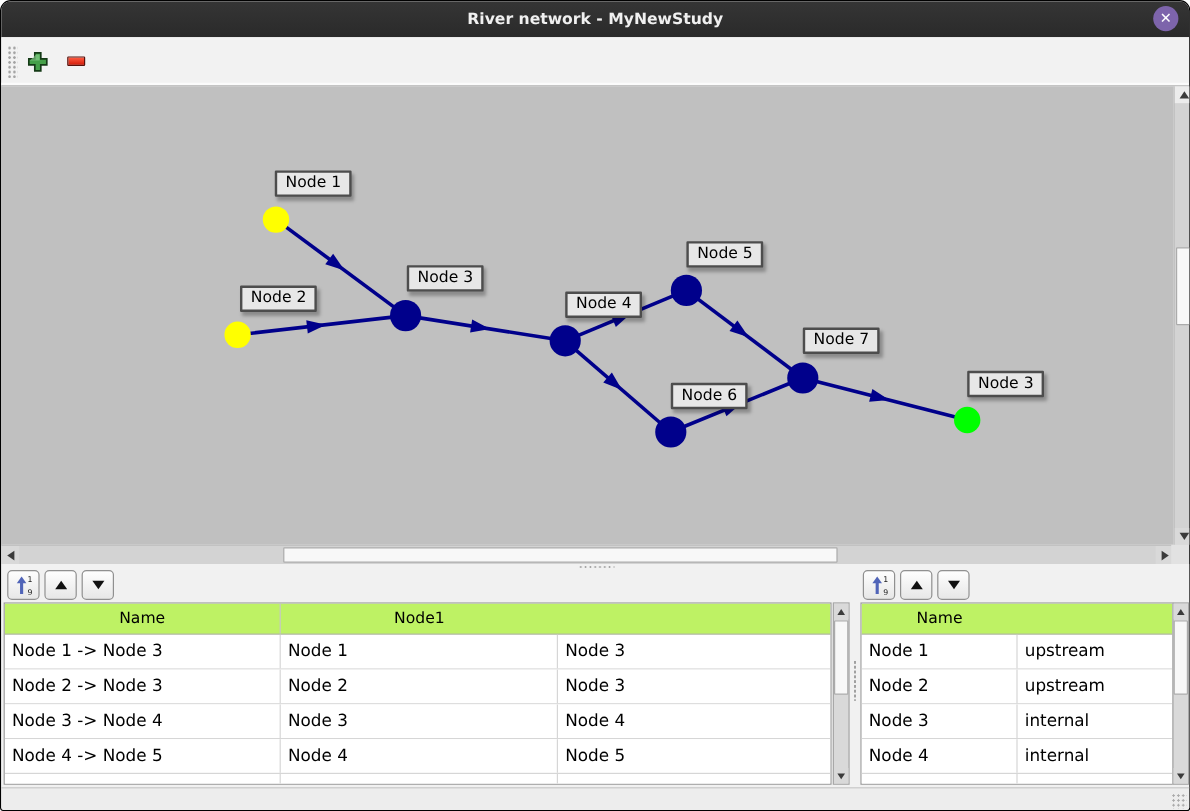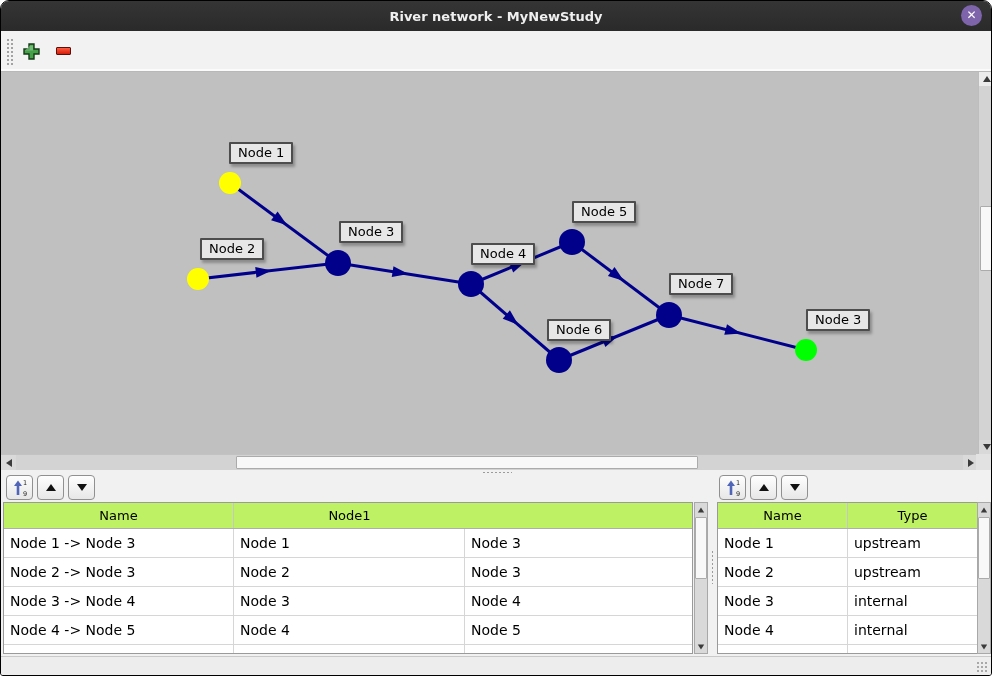--- a/index.html
+++ b/index.html
@@ -139,21 +139,21 @@
           <circle cx="571" cy="170" r="13" fill="#00008b"></circle>
           <circle cx="558" cy="288" r="13" fill="#00008b"></circle>
           <circle cx="668" cy="243" r="13" fill="#00008b"></circle>
           <circle cx="805" cy="278" r="11" fill="#00ff00"></circle>
         </svg>
     <div class="node-label" style="left: 228px; top: 70px;">Node 1</div>
         <div class="node-label" style="left: 199px; top: 166px;">Node 2</div>
         <div class="node-label" style="left: 338px; top: 149px;">Node 3</div>
         <div class="node-label" style="left: 470px; top: 171px;">Node 4</div>
         <div class="node-label" style="left: 571px; top: 129px;">Node 5</div>
-        <div class="node-label" style="left: 546px; top: 247px;">Node 6</div>
+        <div class="node-label" style="left: 558px; top: 247px;">Node 6</div>
         <div class="node-label" style="left: 668px; top: 201px;">Node 7</div>
         <div class="node-label" style="left: 805px; top: 237px;">Node 3</div>
       </div>
     <div class="vscroll sb-track">
       <div class="sb-btn up">
           <span class="tri-u"></span>
         </div>
       <div class="sb-thumb"></div>
       <div class="sb-btn down">
           <span class="tri-d"></span>
@@ -247,21 +247,20 @@
     </div>
     <div class="mini-btn" style="left:35px;">
         <span class="bt-u"></span>
       </div>
     <div class="mini-btn" style="left:66px;">
         <span class="bt-d"></span>
       </div>
     <div class="table nodes" id="nodes-table">
         <div class="thead">
           <div class="th" style="flex: 0 0 130px;">Name</div>
-          <div class="th" style="flex: 0 0 129px;">Type</div>
         </div>
         <div class="tr">
           <div class="td" style="flex: 0 0 130px;">Node 1</div>
           <div class="td" style="flex: 0 0 129px;">upstream</div>
         </div>
         <div class="tr">
           <div class="td" style="flex: 0 0 130px;">Node 2</div>
           <div class="td" style="flex: 0 0 129px;">upstream</div>
         </div>
         <div class="tr">

